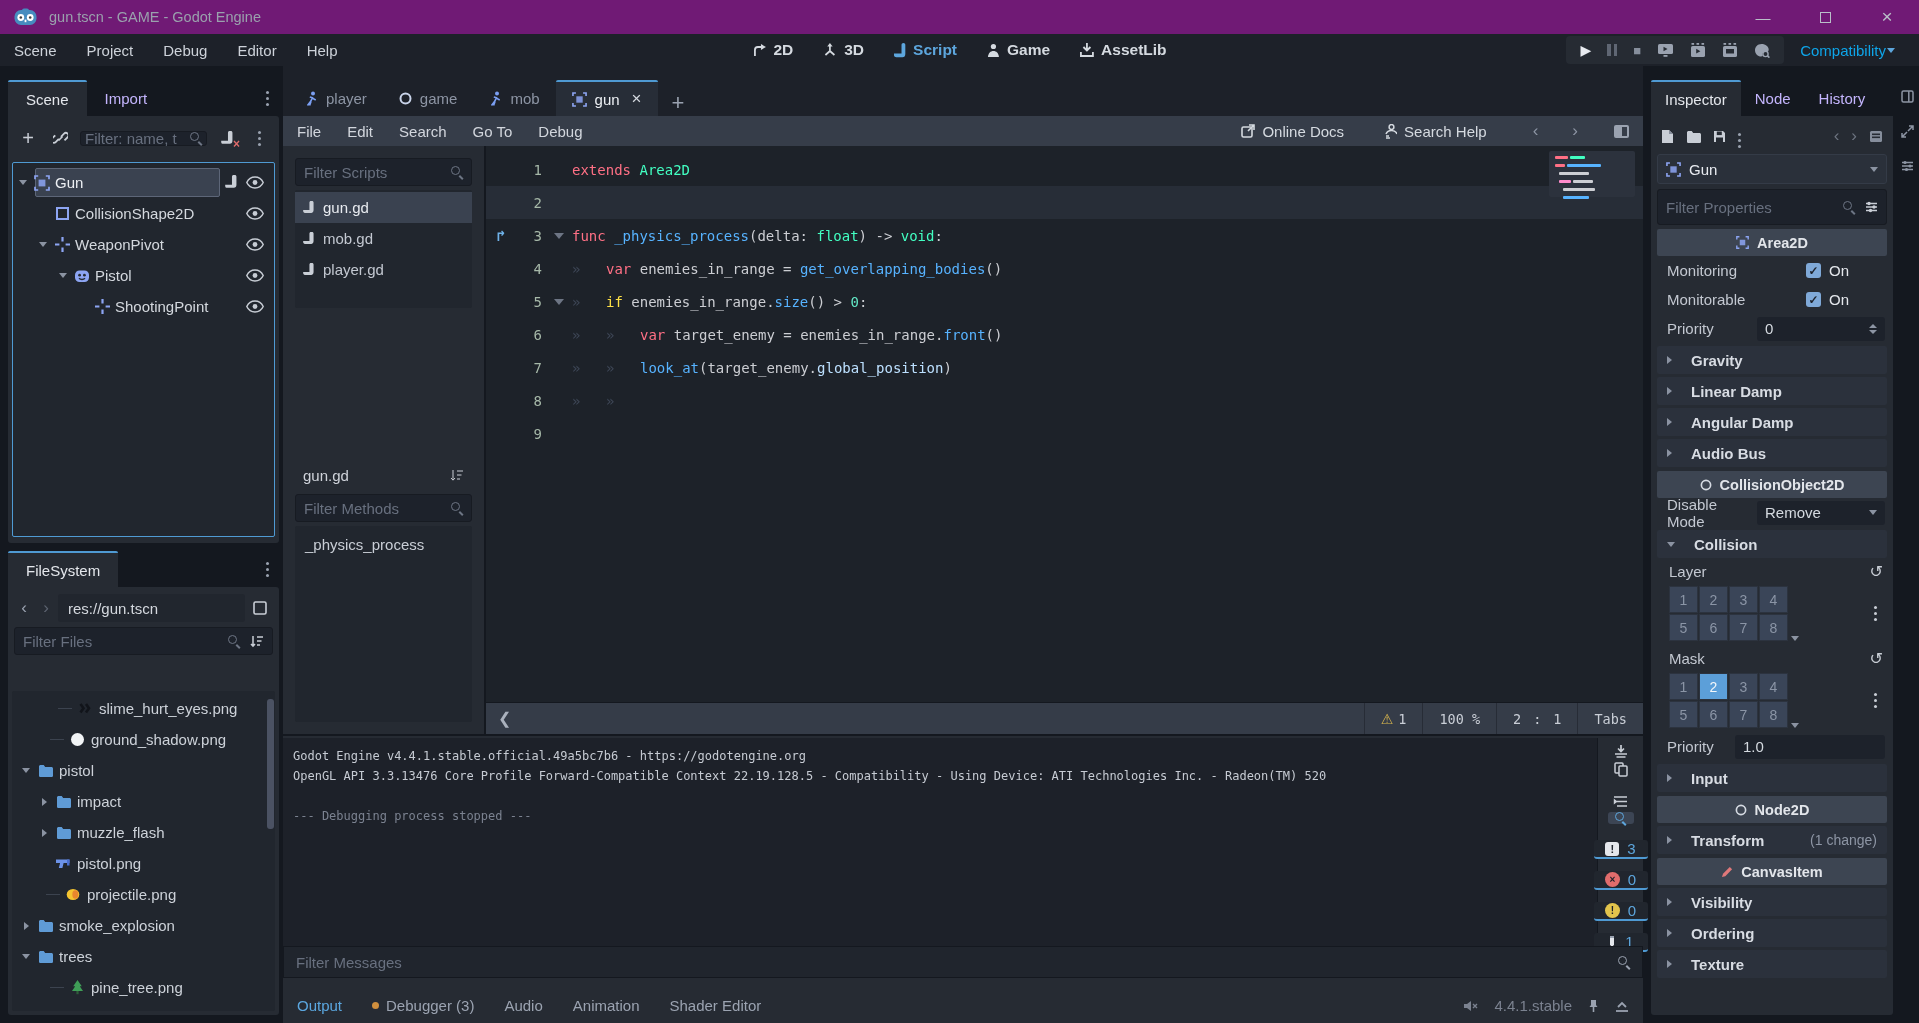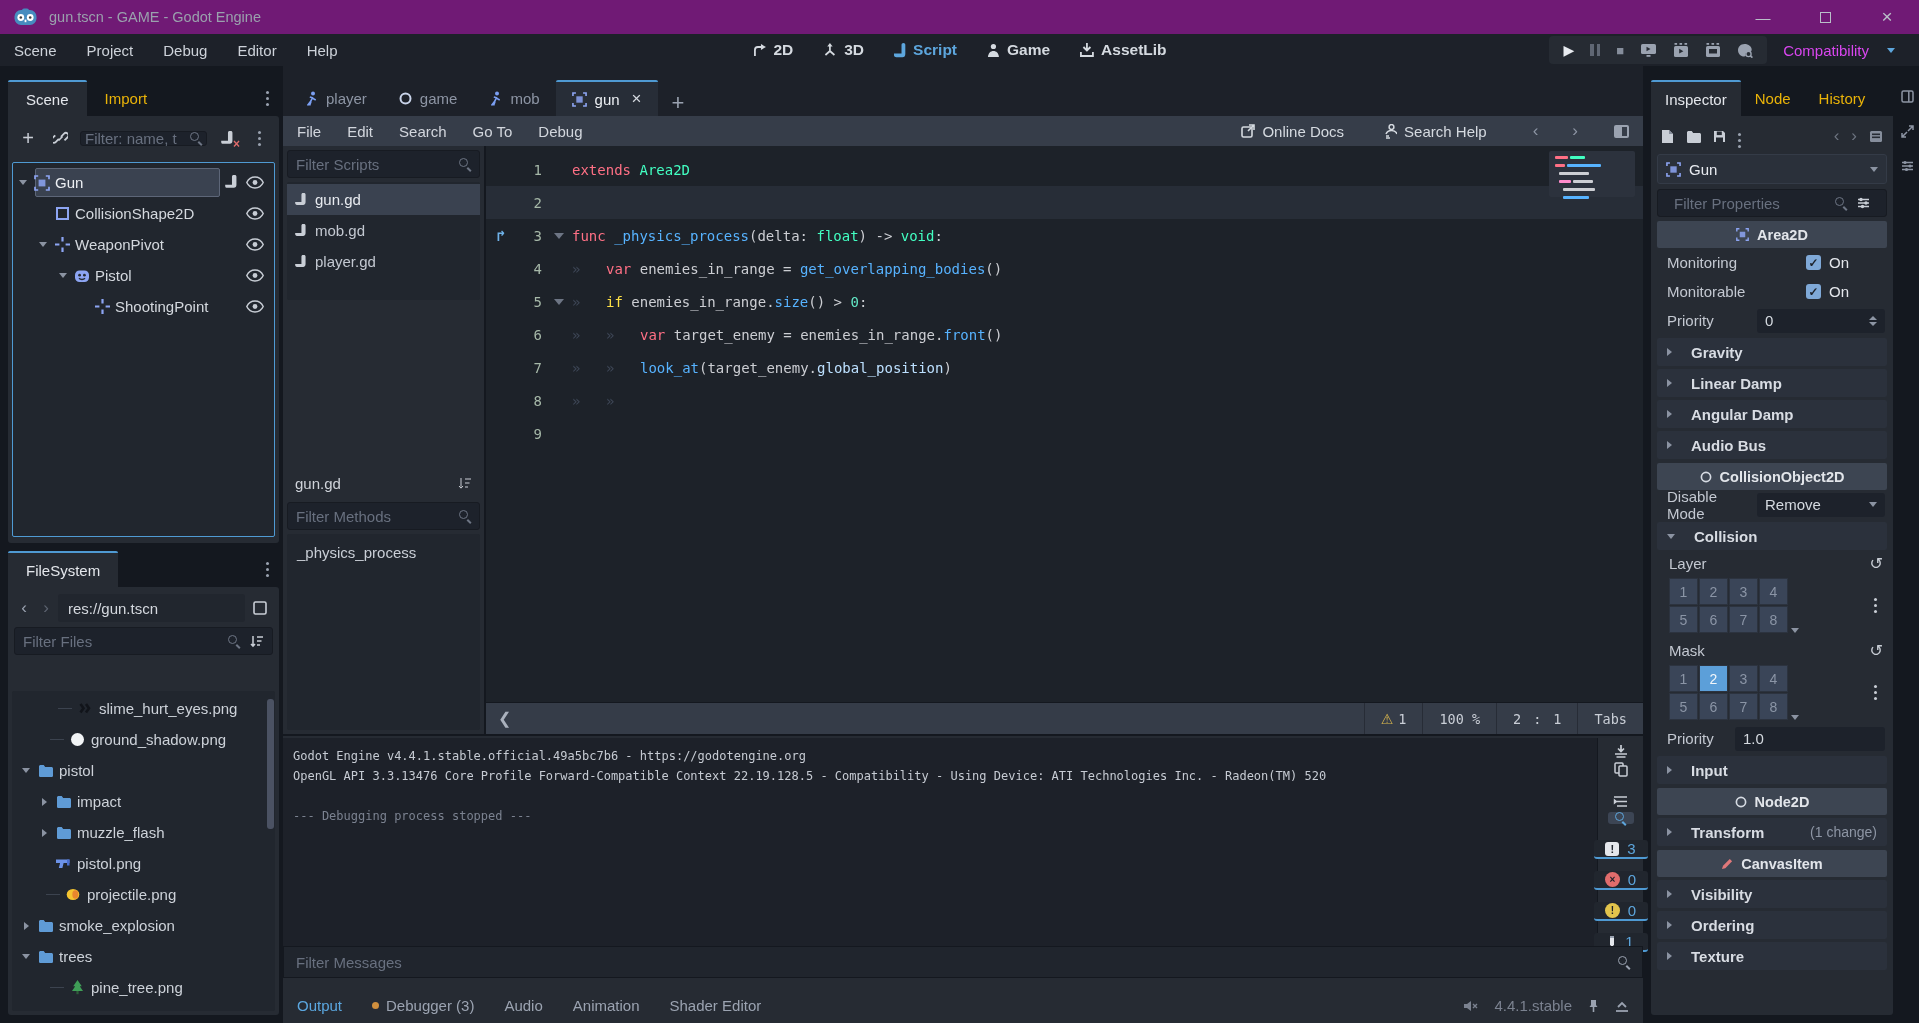--- a/index.html
+++ b/index.html
@@ -31,26 +31,26 @@
   .menus{display:flex;gap:30px;color:#cdd2d9;font-size:15px}
   .wstabs{position:absolute;left:50%;transform:translateX(-50%);display:flex;gap:30px;align-items:center;top:0;height:32px}
   .wstab{display:flex;align-items:center;gap:7px;color:#d5dae0;font-weight:bold;font-size:15.5px}
   .wstab.active{color:#5da6dd}
   .runbar{margin-left:auto;display:flex;align-items:center;gap:8px}
   .runbox{background:#262b33;border-radius:4px;height:28px;display:flex;align-items:center;gap:16px;padding:0 14px}
   .play-glyph{color:#e8ebf0;font-size:14px}
   .i-pause{display:flex;gap:3px}
   .i-pause i{width:3.5px;height:12px;background:#5f6673;display:block}
   .stop-glyph{color:#868e9c;font-size:13px}
-  .renderer{color:#d946ef;font-size:15px;display:flex;align-items:center;gap:18px;margin:0 10px 0 8px}
+  .renderer{color:#0ea5e9;font-size:15px;display:flex;align-items:center;gap:1px;margin:0 10px 0 8px}
   .renderer .tri-d{border-top-color:#5da6dd}
 
   
   .dock-tabs{display:flex;align-items:flex-end;height:36px}
-  .dock-tab{height:36px;display:flex;align-items:center;gap:7px;padding:0 18px;color:#eab308;font-size:15px;position:relative}
+  .dock-tab{height:36px;display:flex;align-items:center;gap:7px;padding:0 18px;color:#c4b5fd;font-size:15px;position:relative}
   .dock-tab.active{background:#262b33;color:#e4e7ec;border-top:2px solid #4f9ad3;border-radius:2px 2px 0 0}
 
   
   .left-dock{position:absolute;left:8px;top:66px;width:271px;bottom:8px}
   .scene-panel{position:absolute;left:0;top:0;right:0;height:477px}
   .scene-panel .body{position:absolute;left:0;top:50px;right:0;bottom:0;background:#262b33;border-radius:0 3px 3px 3px;padding:5px 4px 6px}
   .scene-panel .dock-tabs{margin-top:14px}
   .tabdots{margin-left:auto;color:#9aa2b0;display:flex;align-items:center;padding-right:10px;height:36px}
   .scnbar{display:flex;align-items:center;gap:8px;padding:4px 4px 6px}
   .scnbtn{color:#c9ced6;font-size:20px;width:24px;height:26px;display:flex;align-items:center;justify-content:center}
@@ -90,21 +90,21 @@
   .stab.active{background:#272d37;color:#eceff3;border-top:2px solid #4f9ad3;border-radius:2px 2px 0 0}
   .stab .close{color:#d5dae0;font-size:17px;margin-left:4px}
   .newtab{color:#9aa2b0;font-size:22px;padding:0 14px}
   .smenu{height:30px;background:#363d49;display:flex;align-items:center;padding:0 14px;gap:26px;color:#d2d6dd;font-size:15px}
   .smenu .spacer{flex:1}
   .smenu .link{display:flex;align-items:center;gap:7px;color:#d5dae0}
   .smenu .histarr{color:#8d95a4;font-size:17px;padding:0 4px}
   .smenu .panelbtn{margin-left:6px;color:#9aa2b0}
 
   .sbody{position:absolute;left:0;top:80px;right:0;height:588px;display:flex}
-  .scripts-col{width:203px;background:#262b33;border-right:2px solid #14181f;display:flex;flex-direction:column;padding:4px}
+  .scripts-col{width:203px;background:#262b33;border-right:2px solid #14181f;display:flex;flex-direction:column;padding:12px}
   .scripts-col .field{height:28px;padding:0 8px;gap:6px;margin-bottom:4px}
   .slist{background:#21262e;border-radius:2px;flex:1;padding-top:2px}
   .sitem{height:31px;display:flex;align-items:center;gap:8px;padding:0 8px;color:#c3c8d1}
   .sitem.active{background:#3a4250;color:#e8ebf0}
   .snamebar{height:30px;display:flex;align-items:center;color:#cfd3da;padding:0 8px;background:#262b33;margin-top:3px}
   .snamebar .sortbtn{margin-left:auto}
   .methods{background:#21262e;border-radius:2px;height:196px;margin-top:0;padding-top:4px}
   .mitem{height:29px;display:flex;align-items:center;padding:0 10px;color:#c9ced6}
 
   .code-col{flex:1;display:flex;flex-direction:column;position:relative}
@@ -159,21 +159,21 @@
   .right-dock{position:absolute;left:1651px;top:66px;width:268px;bottom:0}
   .insp{position:absolute;left:0;top:0;right:26px;bottom:8px}
   .insp .dock-tabs{margin-top:14px}
   .insp .dock-tab{padding:0 14px}
   .insp-body{position:absolute;left:0;right:0;top:50px;bottom:0;background:#262b33;border-radius:0 0 3px 3px;padding:5px 6px;overflow:hidden}
   .insp-toolbar{display:flex;align-items:center;gap:12px;height:30px;padding:0 4px}
   .insp-toolbar .histarr{color:#6d7480;font-size:17px}
   .insp-toolbar .sp{flex:1}
   .node-row{height:30px;margin-top:3px;background:#2a303a;border:1px solid #343b47;border-radius:3px;display:flex;align-items:center;gap:8px;padding:0 8px;color:#e8ebf0}
   .node-row .tri-d{margin-left:auto}
-  .insp-filter{height:28px;margin-top:5px;padding:0 16px;gap:6px}
+  .insp-filter{height:36px;margin-top:5px;padding:0 8px;gap:6px}
   .cat{height:27px;margin-top:4px;background:#3d4552;border-radius:2px;display:flex;align-items:center;justify-content:center;gap:8px;font-weight:bold;color:#e2e5ea;font-size:14.5px}
   .prow{height:29px;display:flex;align-items:center;padding:0 2px 0 10px;color:#c3c8d1}
   .prow .val{margin-left:auto;display:flex;align-items:center;gap:8px}
   .chk{width:15px;height:15px;border-radius:3px;background:#7fa9d8;color:#1d222b;font-size:12px;font-weight:bold;display:flex;align-items:center;justify-content:center}
   .onlbl{color:#e4e7ec;width:56px}
   .numfield{width:128px;height:24px;background:#1d222b;border-radius:3px;display:flex;align-items:center;padding:0 8px;color:#d5dae0}
   .i-updown{margin-left:auto;display:flex;flex-direction:column;gap:2px}
   .i-updown i{width:0;height:0;border-left:4px solid transparent;border-right:4px solid transparent;display:block}
   .i-updown .u{border-bottom:4.5px solid #8d95a4}
   .i-updown .d{border-top:4.5px solid #8d95a4}

